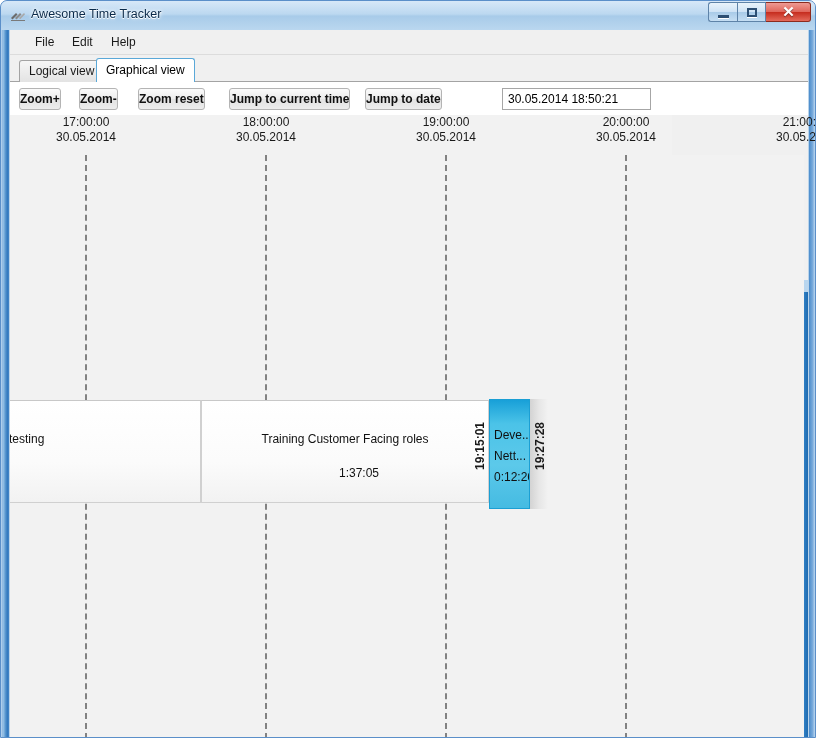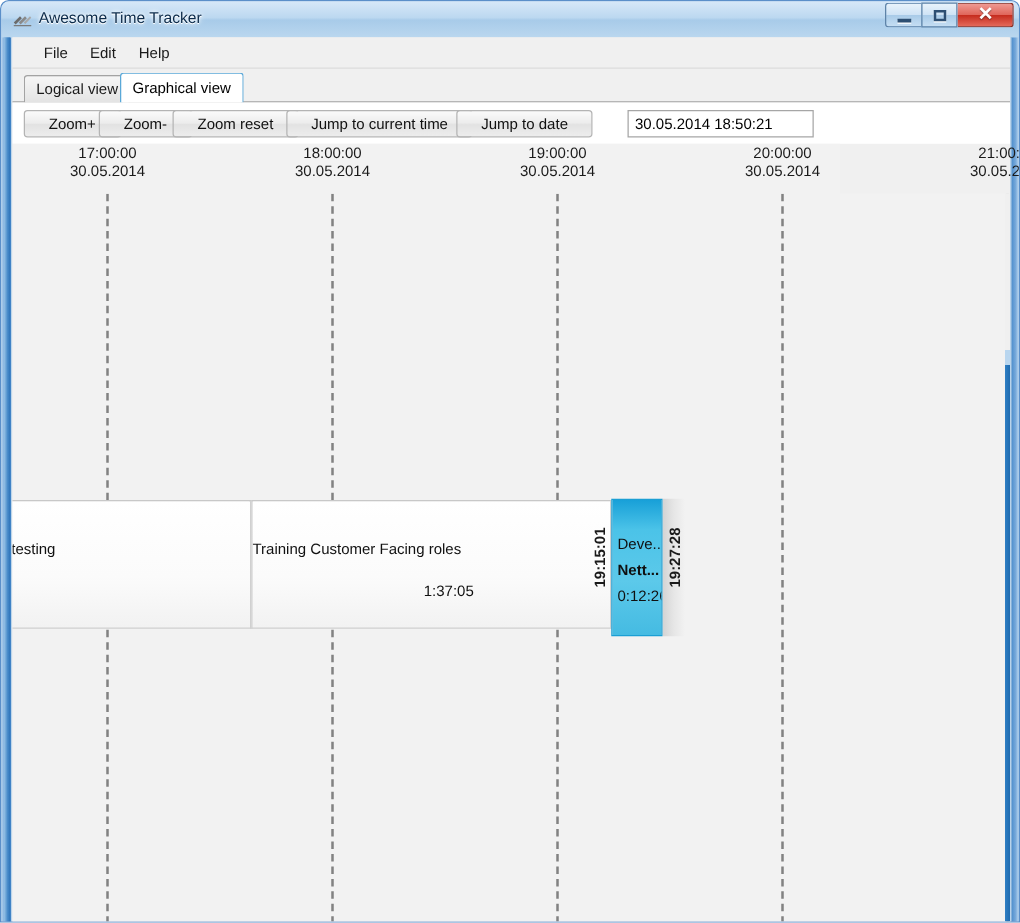--- a/index.html
+++ b/index.html
@@ -191,29 +191,30 @@
     left: 0; top: 52px;
     width: 798px;
     height: 33px;
     background: #ffffff;
   }
   .tbtn {
     position: absolute;
     top: 6px;
     height: 22px;
     box-sizing: border-box;
-    padding: 0 19px;
+    padding: 0 0;
     line-height: 20px;
     font-size: 12px;
     color: #101010;
     background: linear-gradient(to bottom, #fbfbfb 0%, #ececec 48%, #e2e2e2 52%, #ededed 100%);
     border: 1px solid #b4b4b4;
     border-radius: 3px;
     cursor: default;
     white-space: nowrap;
+    font-weight: bold;
   }
   #datefield {
     position: absolute;
     left: 447px; top: 6px;
     width: 149px;
     height: 22px;
     box-sizing: border-box;
     background: #ffffff;
     border: 1px solid #a6a6a6;
     font-size: 12px;
@@ -277,21 +278,21 @@
     box-sizing: border-box;
     background: linear-gradient(to bottom, #ffffff 0%, #fbfbfb 60%, #f2f2f2 100%);
     border: 1px solid #d0d0d0;
     border-top: 1px solid #c8c8c8;
     overflow: hidden;
   }
   .block .bname {
     position: absolute;
     left: 0; right: 0;
     top: 31px;
-    text-align: left;
+    text-align: center;
     font-size: 12px;
     color: #111111;
     white-space: nowrap;
   }
   .block .bdur {
     position: absolute;
     left: 0; right: 0;
     top: 65px;
     text-align: center;
     font-size: 12px;
@@ -319,21 +320,20 @@
     font-size: 12px;
     color: #101010;
     white-space: nowrap;
   }
   .block-active .aname2 {
     position: absolute;
     left: 4px; top: 49px;
     font-size: 12px;
     color: #101010;
     white-space: nowrap;
-    font-weight: bold;
   }
   .block-active .adur {
     position: absolute;
     left: 4px; top: 70px;
     font-size: 12px;
     color: #101010;
     white-space: nowrap;
   }
 
   .vtime {

